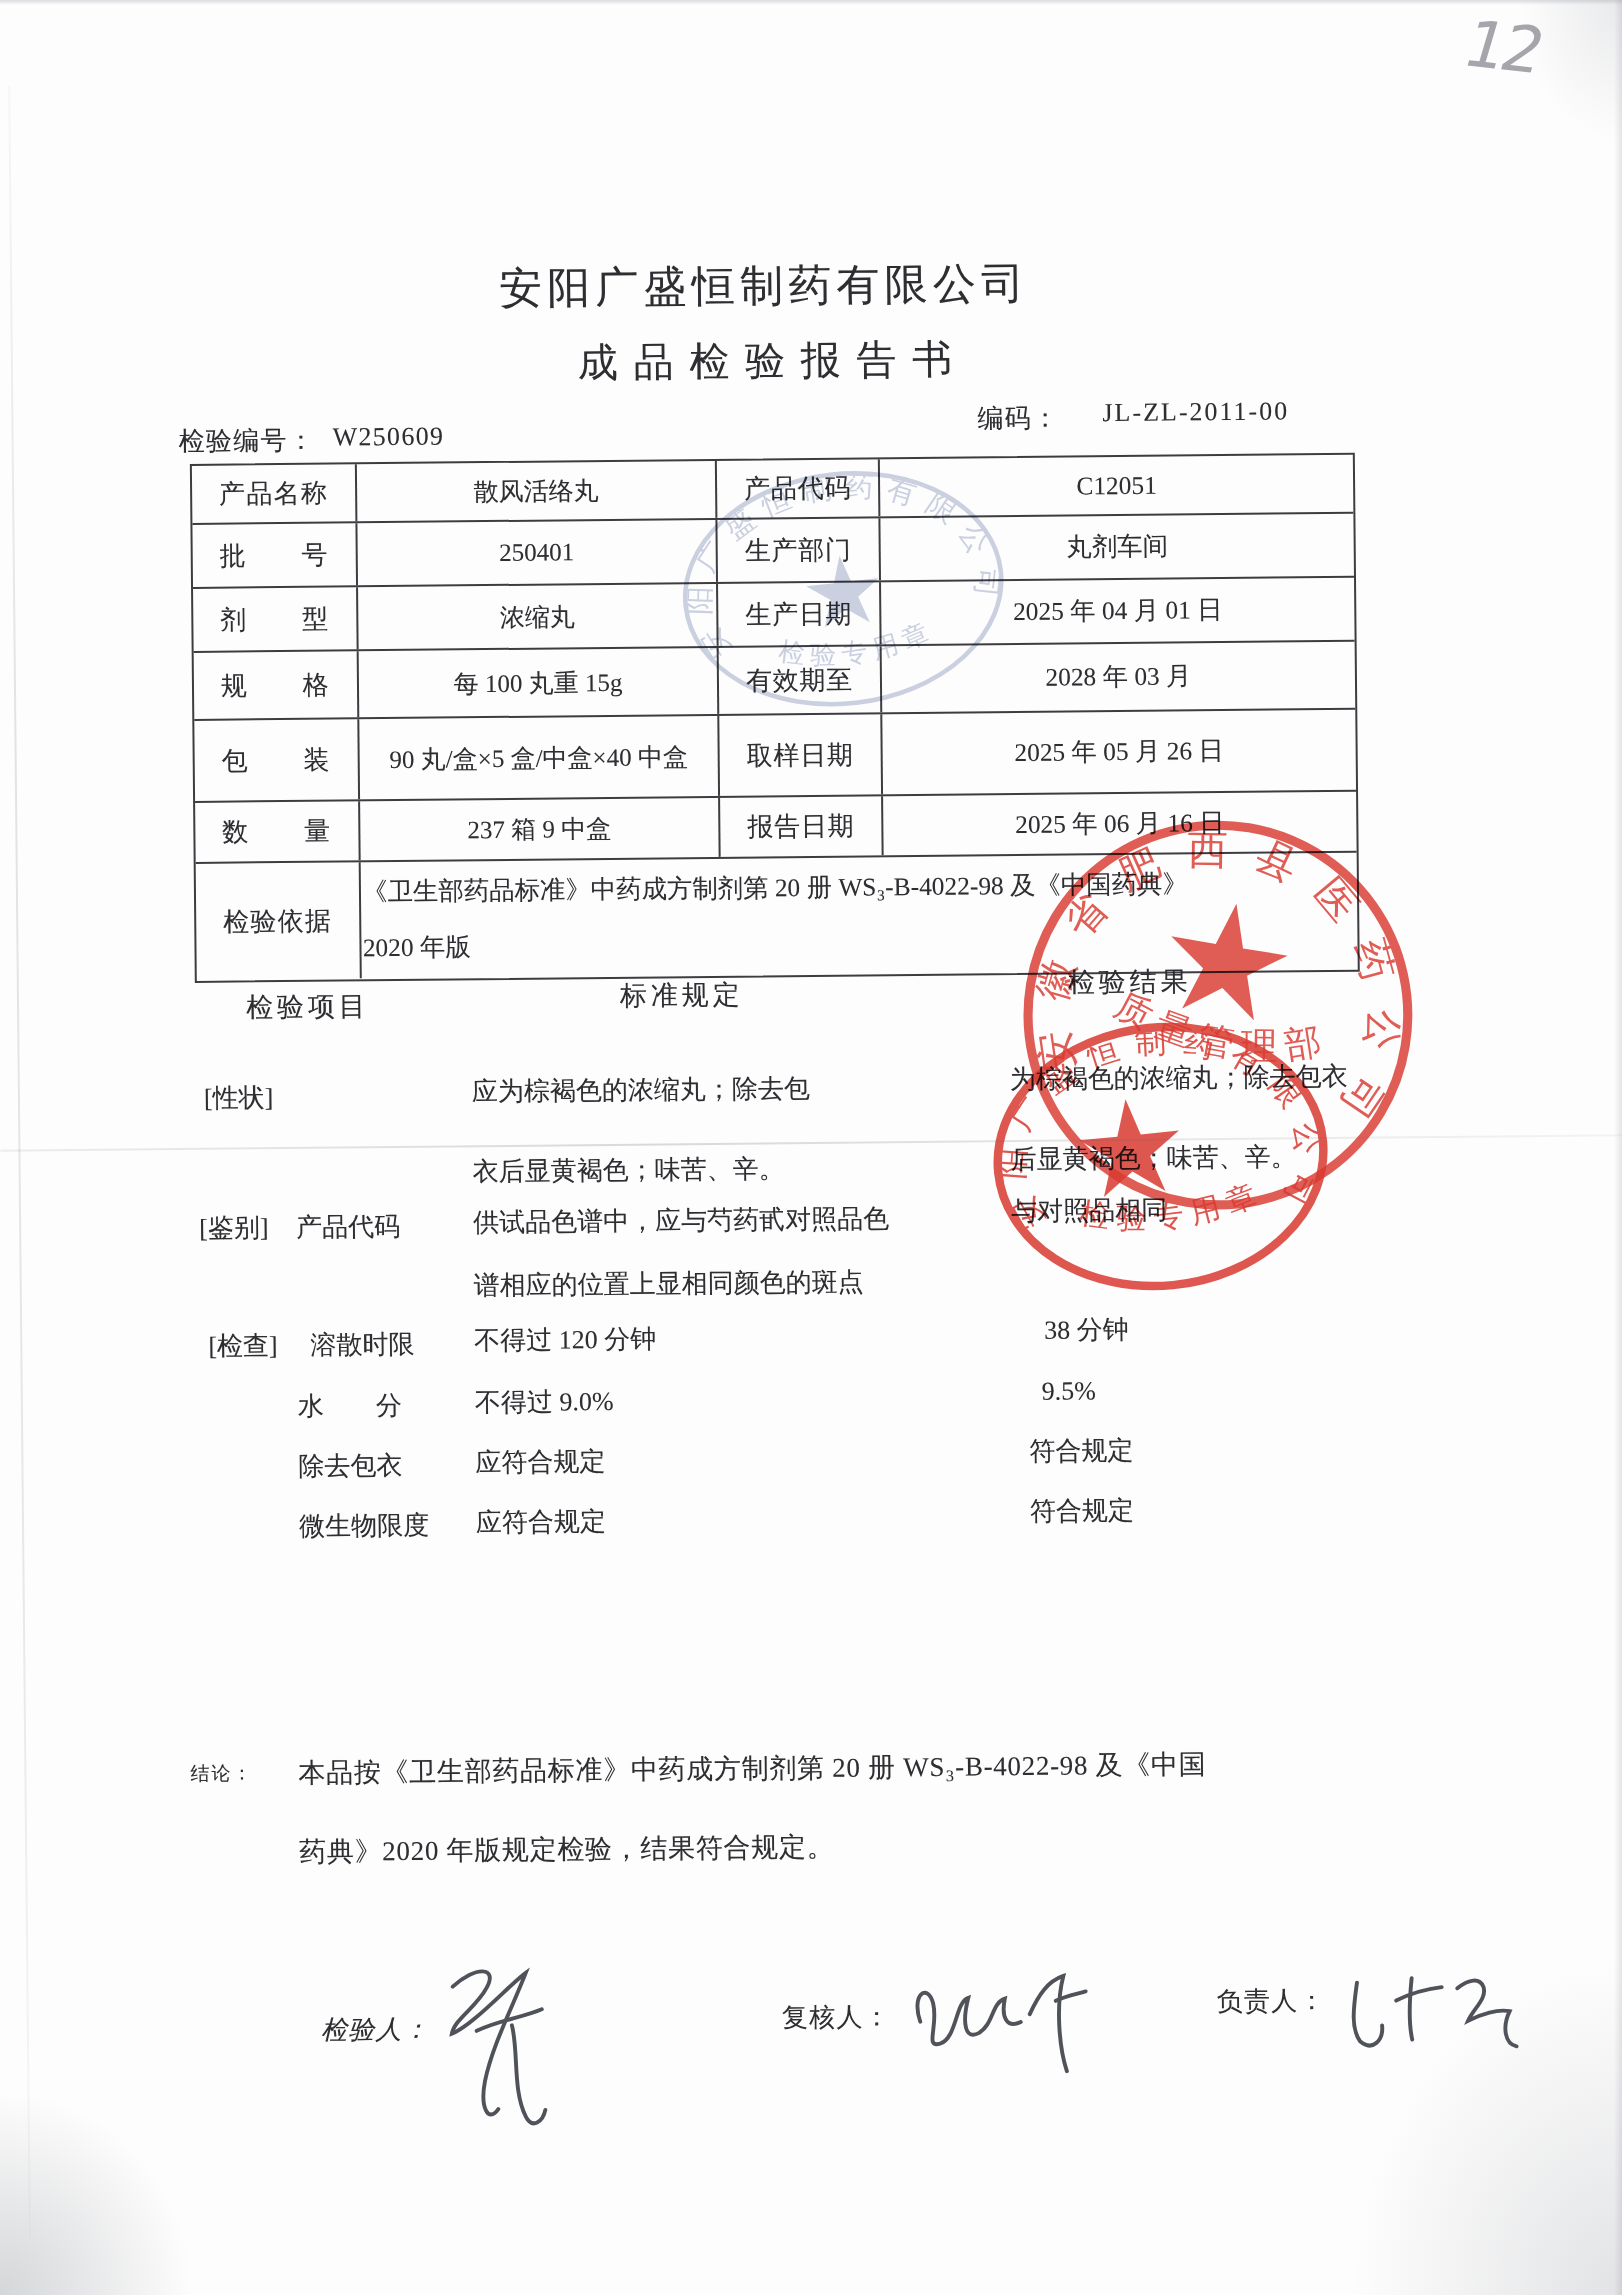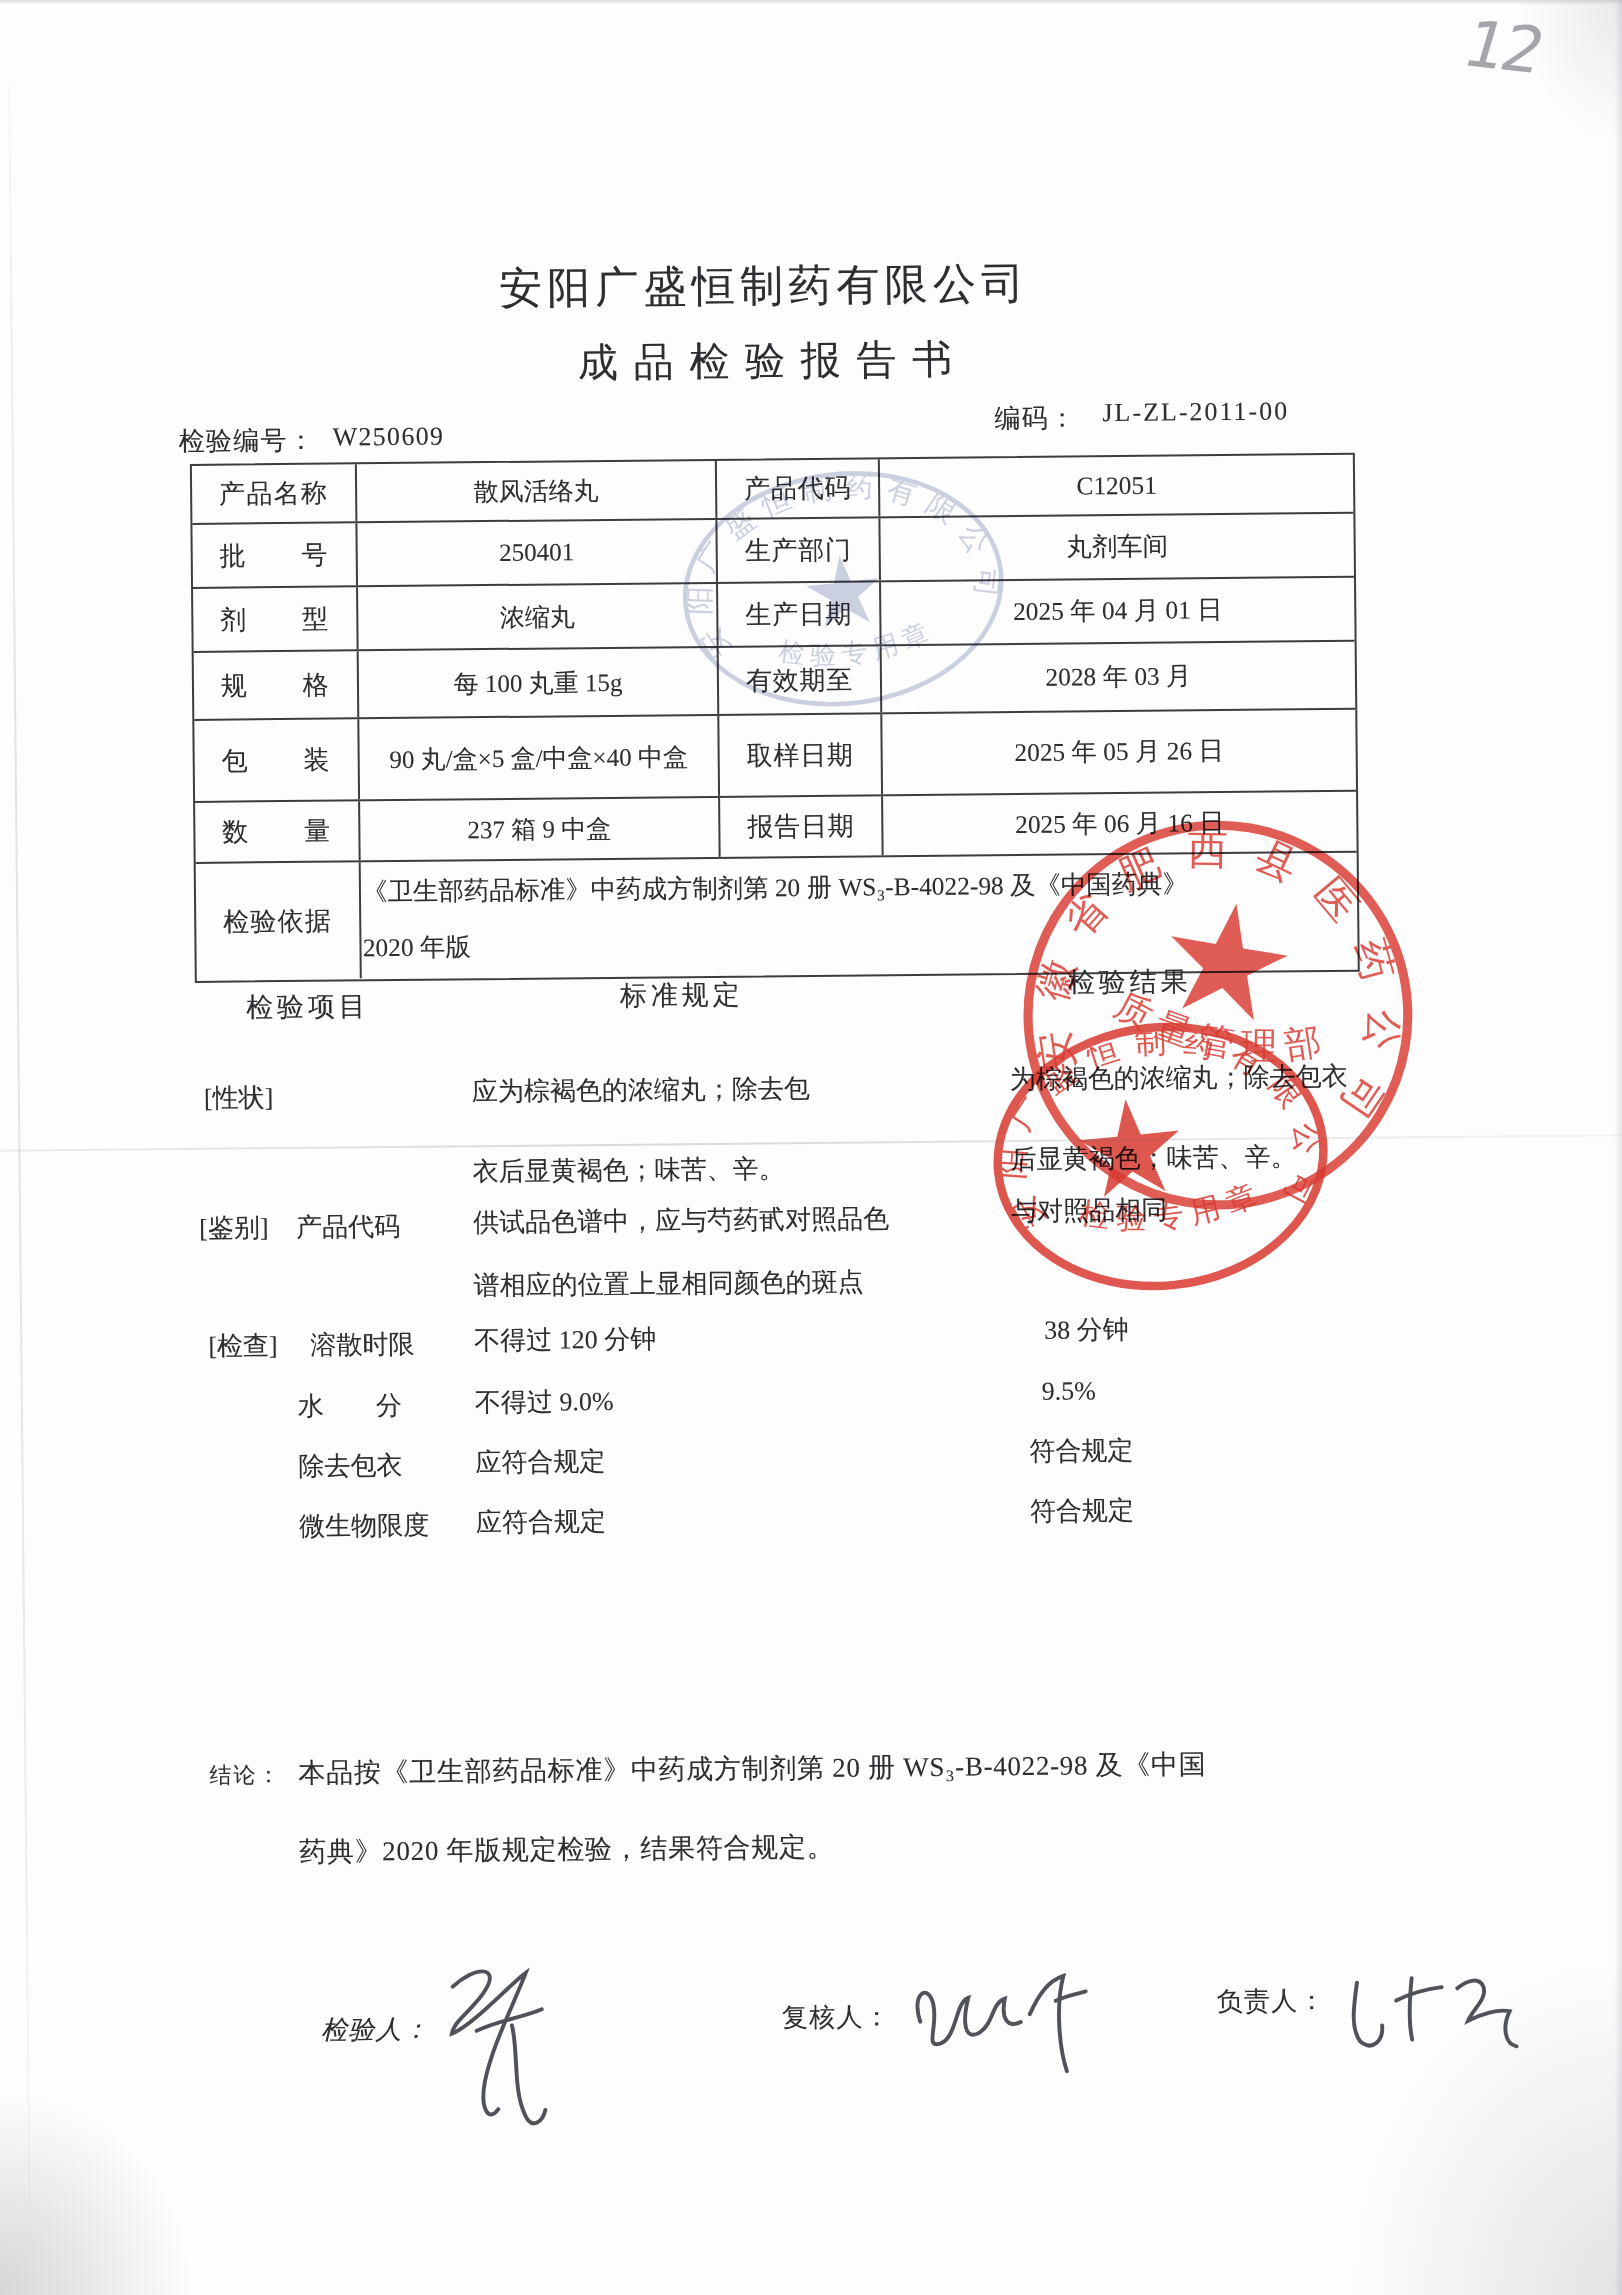--- a/index.html
+++ b/index.html
@@ -73,21 +73,21 @@
 <div class="page">
   <div class="content">
 
     <div class="pencil">12</div>
 
     <div class="txt title" style="left:772px;top:261px;transform:translateX(-50%);">安阳广盛恒制药有限公司</div>
     <div class="txt subtitle" style="left:780px;top:338px;transform:translateX(-50%);">成品检验报告书</div>
 
     <div class="txt meta" style="left:185px;top:421px;">检验编号：</div>
     <div class="txt meta" style="left:339px;top:418px;">W250609</div>
-    <div class="txt meta" style="left:984px;top:406px;margin-left:17px;">编码：</div>
+    <div class="txt meta" style="left:984px;top:406px;">编码：</div>
     <div class="txt meta" style="left:1109px;top:401px;letter-spacing:2px;">JL-ZL-2011-00</div>
 
     <div class="table">
       <div class="trow" style="height:59px">
         <div class="cell c1">产品名称</div>
         <div class="cell c2">散风活络丸</div>
         <div class="cell c3">产品代码</div>
         <div class="cell c4">C12051</div>
       </div>
       <div class="trow" style="height:64px">
@@ -157,21 +157,21 @@
 
       <div class="txt" style="left:295px;top:1447px;">除去包衣</div>
       <div class="txt" style="left:472px;top:1445px;">应符合规定</div>
       <div class="txt" style="left:1026px;top:1439px;">符合规定</div>
 
       <div class="txt" style="left:295px;top:1507px;">微生物限度</div>
       <div class="txt" style="left:472px;top:1505px;">应符合规定</div>
       <div class="txt" style="left:1026px;top:1499px;">符合规定</div>
     </div>
 
-    <div class="txt" style="left:203px;top:1757px;font-size:22px;letter-spacing:2px;">结论：</div>
+    <div class="txt" style="left:184px;top:1757px;font-size:19px;letter-spacing:2px;">结论：</div>
     <div class="txt" style="left:292px;top:1753px;font-size:27px;letter-spacing:0.7px;">本品按《卫生部药品标准》中药成方制剂第 20 册 WS₃-B-4022-98 及《中国</div>
     <div class="txt" style="left:292px;top:1832px;font-size:27px;letter-spacing:0.7px;">药典》2020 年版规定检验，结果符合规定。</div>
 
     <div class="txt sig-label" style="left:312px;top:2011px;font-style:italic;">检验人：</div>
     <div class="txt sig-label" style="left:773px;top:2003px;">复核人：</div>
     <div class="txt sig-label" style="left:1208px;top:1991px;">负责人：</div>
 
     <svg style="position:absolute;left:405px;top:1944px;" width="183" height="209" viewBox="0 0 280 320">
       <g fill="none" stroke="#3e4048" stroke-width="6" stroke-linecap="round" opacity="0.9">
         <path d="M60,60 C95,28 130,30 112,62 C96,92 62,110 58,132 C90,120 150,55 172,40 C150,95 120,150 108,205 C100,245 112,270 128,248"></path>

